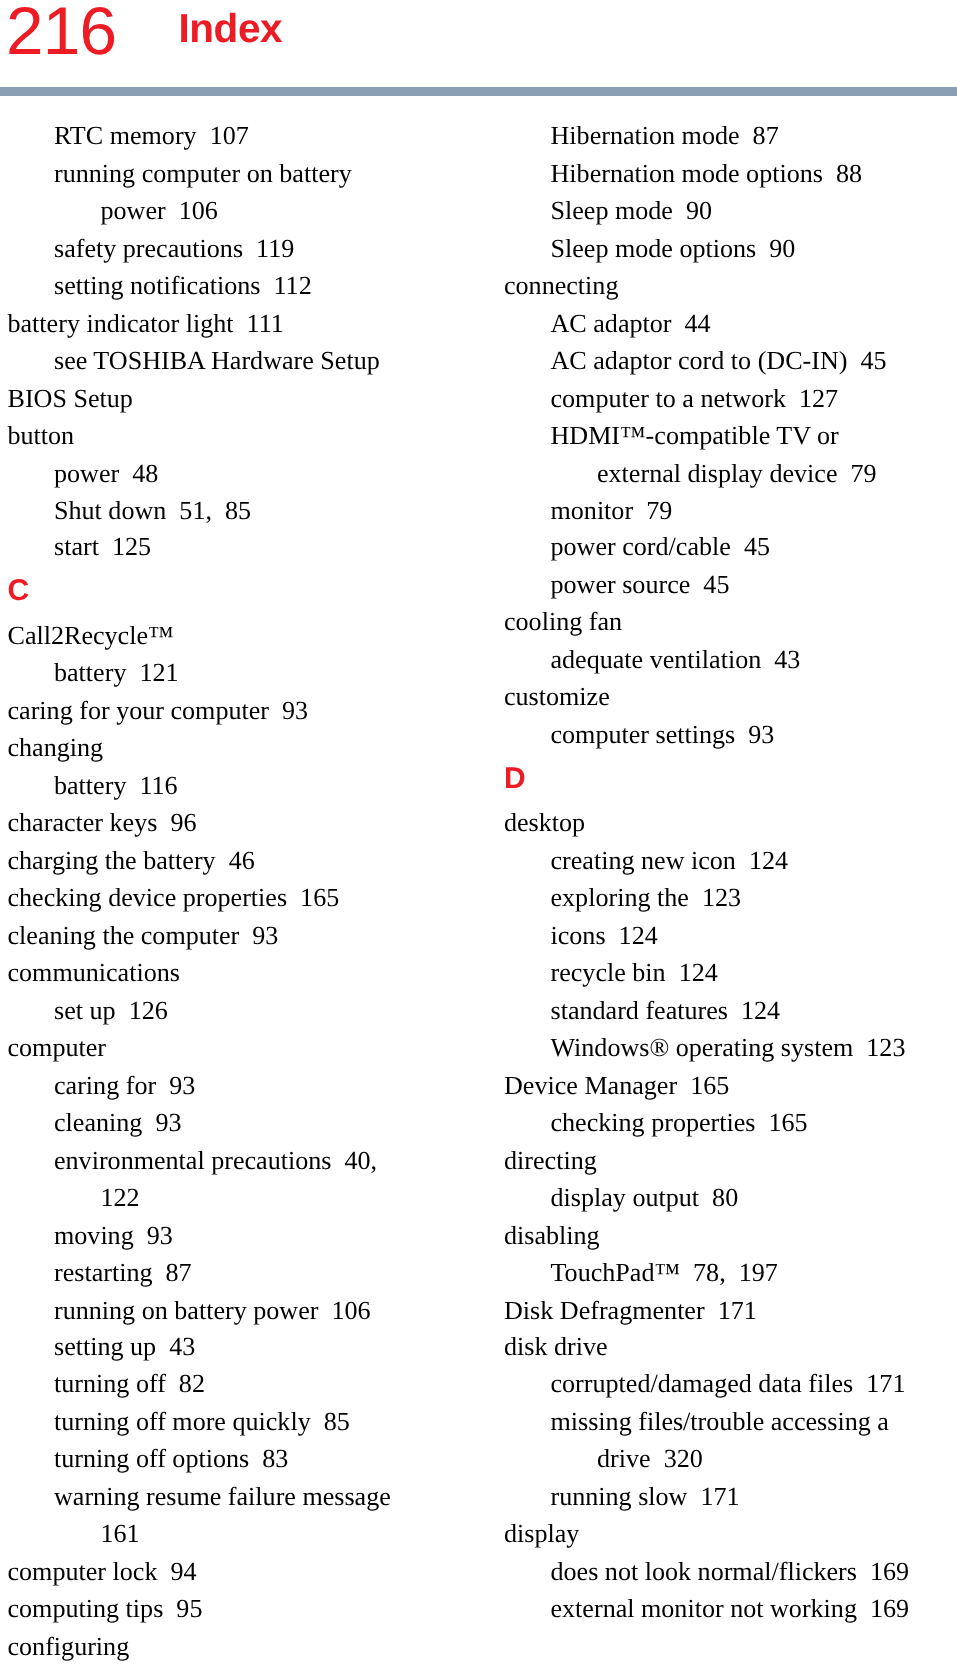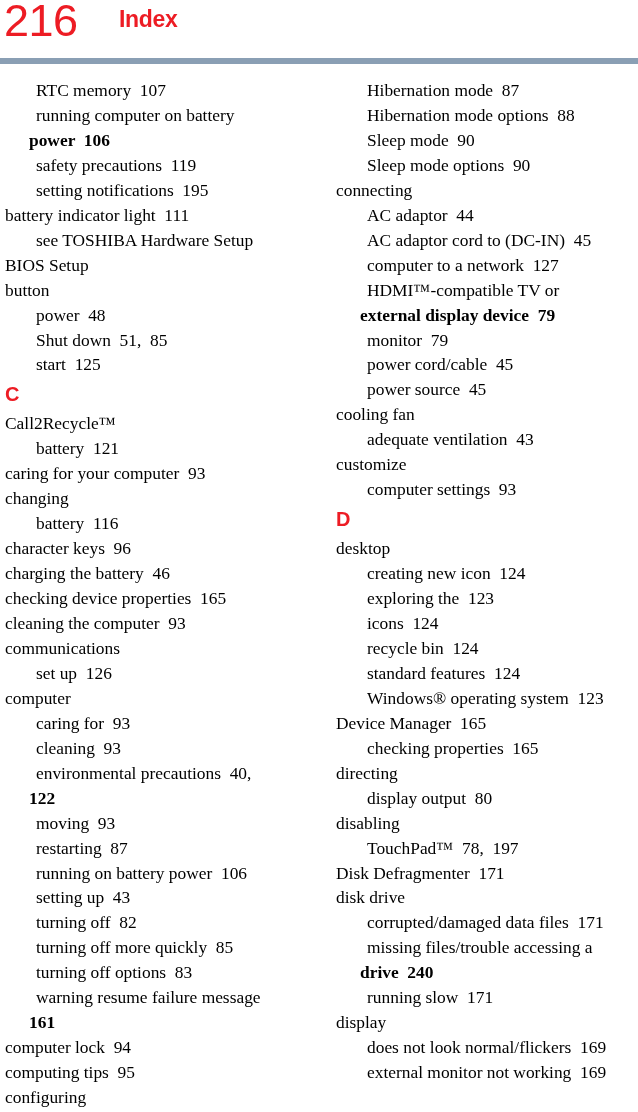--- a/index.html
+++ b/index.html
@@ -34,21 +34,21 @@
     font-weight: 400;
     letter-spacing: -0.5px;
     line-height: 48px;
     color: #ed1c24;
   }
   #header-title {
     position: absolute;
     left: 119px;
     top: 6px;
     font-family: "Liberation Sans Narrow", "Liberation Sans", "DejaVu Sans", sans-serif;
-    font-size: 23px;
+    font-size: 27px;
     font-weight: bold;
     letter-spacing: -0.3px;
     line-height: 26px;
     color: #ed1c24;
   }
   #header-rule {
     position: absolute;
     left: 0;
     top: 58px;
     width: 638px;
@@ -74,21 +74,21 @@
   .index-entry {
     font-size: 17.4px;
     line-height: 24.95px;
     color: #000000;
     white-space: pre-wrap;
     margin: 0;
     padding: 0;
   }
   .lvl0 { margin-left: 0px; }
   .lvl1 { margin-left: 31px; }
-  .lvl2 { margin-left: 24px; font-weight: bold; }
+  .lvl2 { margin-left: 62px; }
 
   .section-letter {
     font-family: "Liberation Sans Narrow", "Liberation Sans", "DejaVu Sans", sans-serif;
     font-size: 20px;
     font-weight: bold;
     color: #ed1c24;
     line-height: 24.95px;
     margin: 0;
     padding: 0;
     height: 24.95px;
@@ -105,21 +105,21 @@
   <div id="header-title">Index</div>
 </div>
 <div id="header-rule"></div>
 
 <div id="index-body">
   <div class="index-column" id="column-left">
       <div class="index-entry lvl1">RTC memory  107</div>
       <div class="index-entry lvl1">running computer on battery</div>
       <div class="index-entry lvl2">power  106</div>
       <div class="index-entry lvl1">safety precautions  119</div>
-      <div class="index-entry lvl1">setting notifications  195</div>
+      <div class="index-entry lvl1">setting notifications  112</div>
       <div class="index-entry lvl0">battery indicator light  111</div>
       <div class="index-entry lvl1">see TOSHIBA Hardware Setup</div>
       <div class="index-entry lvl0">BIOS Setup</div>
       <div class="index-entry lvl0">button</div>
       <div class="index-entry lvl1">power  48</div>
       <div class="index-entry lvl1">Shut down  51,  85</div>
       <div class="index-entry lvl1">start  125</div>
       <div class="section-letter pre-gap">C</div>
       <div class="index-entry lvl0">Call2Recycle™</div>
       <div class="index-entry lvl1">battery  121</div>
@@ -179,19 +179,19 @@
       <div class="index-entry lvl0">Device Manager  165</div>
       <div class="index-entry lvl1">checking properties  165</div>
       <div class="index-entry lvl0">directing</div>
       <div class="index-entry lvl1">display output  80</div>
       <div class="index-entry lvl0">disabling</div>
       <div class="index-entry lvl1">TouchPad™  78,  197</div>
       <div class="index-entry lvl0">Disk Defragmenter  171</div>
       <div class="index-entry lvl0">disk drive</div>
       <div class="index-entry lvl1">corrupted/damaged data files  171</div>
       <div class="index-entry lvl1">missing files/trouble accessing a</div>
-      <div class="index-entry lvl2">drive  240</div>
+      <div class="index-entry lvl2">drive  320</div>
       <div class="index-entry lvl1">running slow  171</div>
       <div class="index-entry lvl0">display</div>
       <div class="index-entry lvl1">does not look normal/flickers  169</div>
       <div class="index-entry lvl1">external monitor not working  169</div>
     </div>
 </div>
 
 </body></html>

